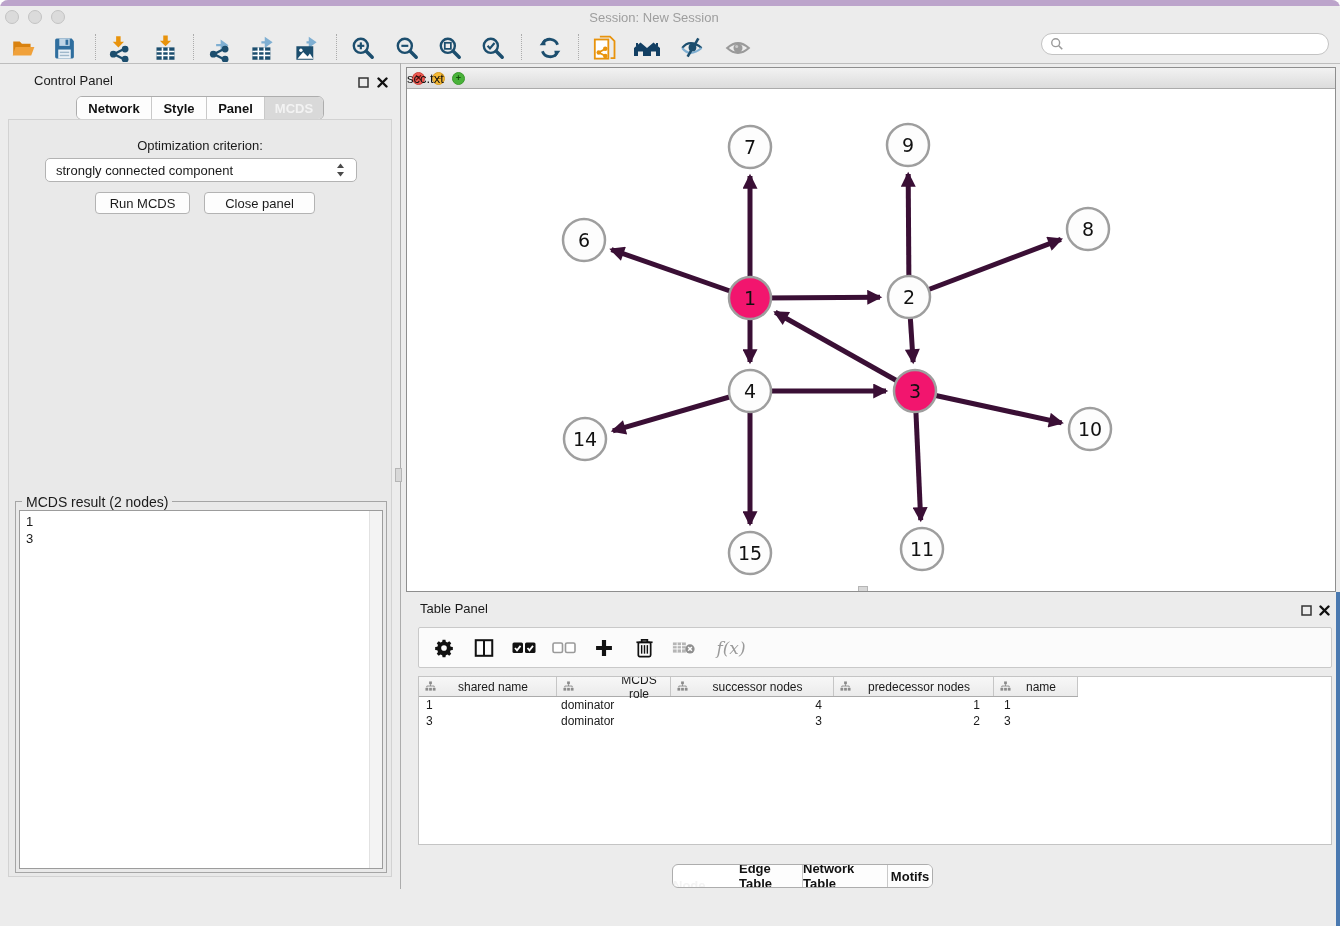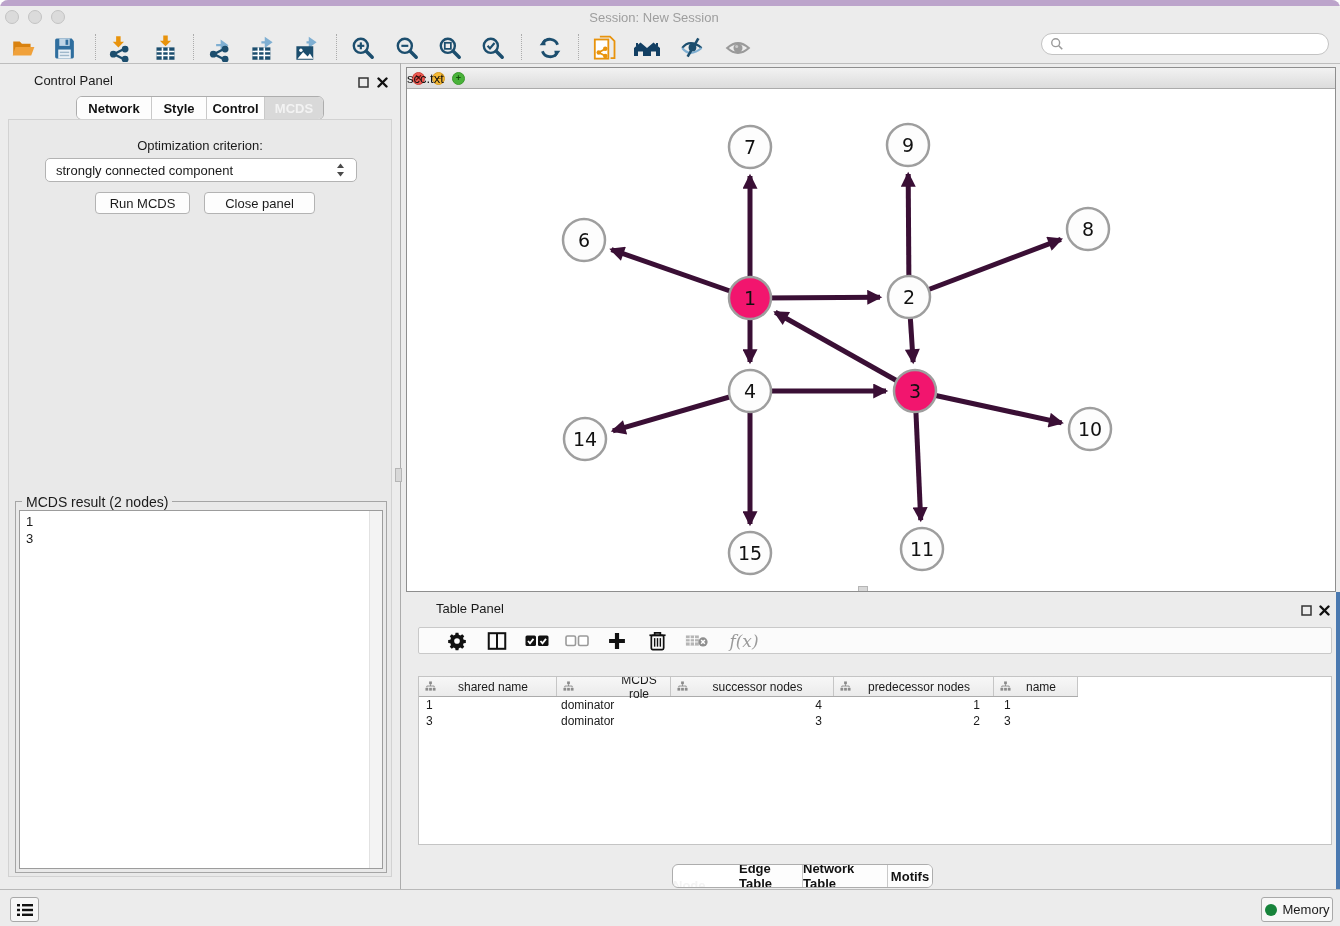--- a/index.html
+++ b/index.html
@@ -33,21 +33,21 @@
   .group{border:1px solid #A5A5A5;}
   .legend{position:absolute;top:-8px;left:6px;background:#E9E9E9;padding:0 4px;font-size:14px;}
   .resultbox{position:absolute;left:3px;top:8px;right:3px;bottom:3px;background:#fff;border:1px solid #9C9C9C;font-size:13px;line-height:17px;padding:2px 0 0 6px;white-space:pre-line;box-sizing:border-box;}
   .scrolltrack{position:absolute;right:0;top:0;bottom:0;width:12px;background:#F3F3F3;border-left:1px solid #E2E2E2;}
   
   .netwin{left:406px;top:67px;width:930px;height:525px;background:#fff;border:1px solid #8E8E8E;box-sizing:border-box;}
   .netbar{left:0;top:0;width:100%;height:21px;background:linear-gradient(#F2F2F2,#DCDCDC);border-bottom:1px solid #ABABAB;box-sizing:border-box;}
   .light{width:13px;height:13px;border-radius:50%;box-sizing:border-box;display:flex;align-items:center;justify-content:center;font-size:9px;font-weight:bold;line-height:13px;}
   .netbar .title{position:absolute;width:100%;text-align:left;top:3px;font-size:13px;color:#111;}
   
-  .tp-toolbar{left:418px;top:627px;width:914px;height:27px;background:#FBFBFB;border:1px solid #C9C9C9;border-radius:2px;box-sizing:border-box;display:flex;align-items:center;gap:14px;padding-left:25px;}
+  .tp-toolbar{left:418px;top:627px;width:914px;height:41px;background:#FBFBFB;border:1px solid #C9C9C9;border-radius:2px;box-sizing:border-box;display:flex;align-items:center;gap:14px;padding-left:12px;}
   .tpi{display:flex;align-items:center;justify-content:center;width:26px;height:26px;}
   .dtable{left:418px;top:676px;width:914px;height:169px;background:#fff;border:1px solid #C4C4C4;box-sizing:border-box;overflow:hidden;}
   .thead{display:flex;height:20px;background:linear-gradient(#F7F7F7,#EBEBEB);border-bottom:1px solid #ABABAB;box-sizing:border-box;}
   .th{display:flex;align-items:center;font-size:12px;border-right:1px solid #C6C6C6;box-sizing:border-box;padding-left:6px;}
   .th .lbl{flex:1;text-align:center;padding-right:6px;}
   .trow{display:flex;height:16px;align-items:center;font-size:12px;}
   .td{box-sizing:border-box;overflow:hidden;}
   .fx{font-family:"DejaVu Serif",serif;font-style:italic;font-size:17px;color:#9A9A9A;}
   
   .statusbar{left:0;top:889px;width:1340px;height:37px;background:#ECECEC;border-top:1px solid #B9B9B9;box-sizing:border-box;}
@@ -243,21 +243,21 @@
       <svg width="11" height="11" viewBox="0 0 11 11">
           <g stroke="#111" stroke-width="2.4" stroke-linecap="round">
             <line x1="1.5" y1="1.5" x2="9.5" y2="9.5"></line>
             <line x1="9.5" y1="1.5" x2="1.5" y2="9.5"></line>
           </g>
         </svg>
     </div>
     <div class="abs tabgroup" style="left:76px;top:33px;" id="cp-tabs">
         <div class="tab" style="width: 74px;">Network</div>
         <div class="tab" style="width: 54px;">Style</div>
-        <div class="tab" style="width: 57px;">Control</div>
+        <div class="tab" style="width: 57px;">Panel</div>
         <div class="tab sel" style="width: 58px;">MCDS</div>
       </div>
 
     <div class="abs cp-content" style="top:56px;">
       <div class="abs cp-label" style="top:18px;">Optimization criterion:</div>
       <div class="abs select" style="left:36px;top:38px;width:312px;height:24px;">
         <span>strongly connected component</span>
         <svg width="11" height="16" viewBox="0 0 11 16">
             <path d="M2 6 l3.5-4.5 L9 6 z" fill="#4A4A4A"></path>
             <path d="M2 10 l3.5 4.5 L9 10 z" fill="#4A4A4A"></path>
@@ -358,21 +358,21 @@
           <g>
             <circle cx="343" cy="464" r="21" fill="#FDFDFD" stroke="#9E9E9E" stroke-width="2.5"></circle>
             <text x="343" y="464" text-anchor="middle" dy="0.35em" font-size="19" fill="#111">15</text>
           </g>
         </g>
     </svg>
     <div class="abs handle" style="left:451px;bottom:0;width:10px;height:5px;border-bottom:none;"></div>
   </div>
 
   <div class="abs" style="left:406px;top:595px;width:930px;height:294px;">
-    <div class="abs panel-title" style="left:30px;top:6px;">Table Panel</div>
+    <div class="abs panel-title" style="left:14px;top:6px;">Table Panel</div>
     <div class="abs" style="left:895px;top:7px;">
       <svg width="11" height="11" viewBox="0 0 11 11">
           <rect x="1" y="1" width="9" height="9" fill="none" stroke="#333" stroke-width="1.5"></rect>
         </svg>
     </div>
     <div class="abs" style="left:913px;top:7px;">
       <svg width="11" height="11" viewBox="0 0 11 11">
           <g stroke="#111" stroke-width="2.4" stroke-linecap="round">
             <line x1="1.5" y1="1.5" x2="9.5" y2="9.5"></line>
             <line x1="9.5" y1="1.5" x2="1.5" y2="9.5"></line>
@@ -515,32 +515,14 @@
       </div>
   </div>
 
   <div class="abs tabgroup" style="left:672px;top:864px;" id="tp-tabs">
       <div class="tab sel" style="width: 65px; margin-top: 28px;">Node Table</div>
       <div class="tab" style="width: 63px;">Edge Table</div>
       <div class="tab" style="width: 84px;">Network Table</div>
       <div class="tab" style="width: 44px;">Motifs</div>
     </div>
 
-  <div class="abs statusbar">
-    <div class="abs sbtn" style="left:10px;top:7px;width:29px;height:25px;">
-      <svg width="16" height="14" viewBox="0 0 16 14">
-          <g fill="#111">
-            <rect x="0" y="1" width="3" height="2.4"></rect>
-            <rect x="5" y="1" width="11" height="2.4"></rect>
-            <rect x="0" y="5.8" width="3" height="2.4"></rect>
-            <rect x="5" y="5.8" width="11" height="2.4"></rect>
-            <rect x="0" y="10.6" width="3" height="2.4"></rect>
-            <rect x="5" y="10.6" width="11" height="2.4"></rect>
-          </g>
-        </svg>
-    </div>
-    <div class="abs sbtn" style="left:1261px;top:7px;width:72px;height:25px;">
-      <span class="memdot"></span>
-      <span>Memory</span>
-    </div>
-  </div>
 
 </div>
 
 </body></html>

